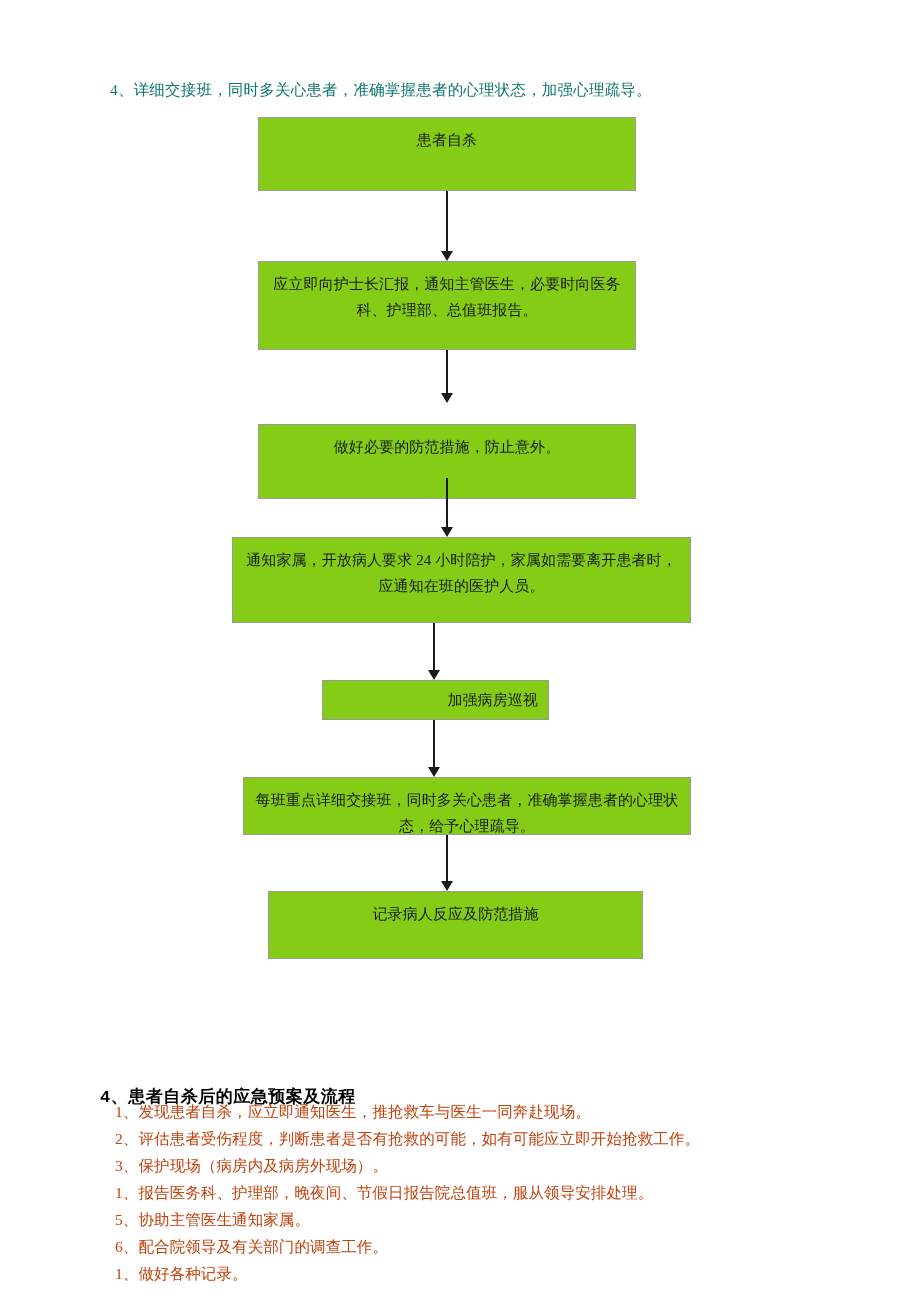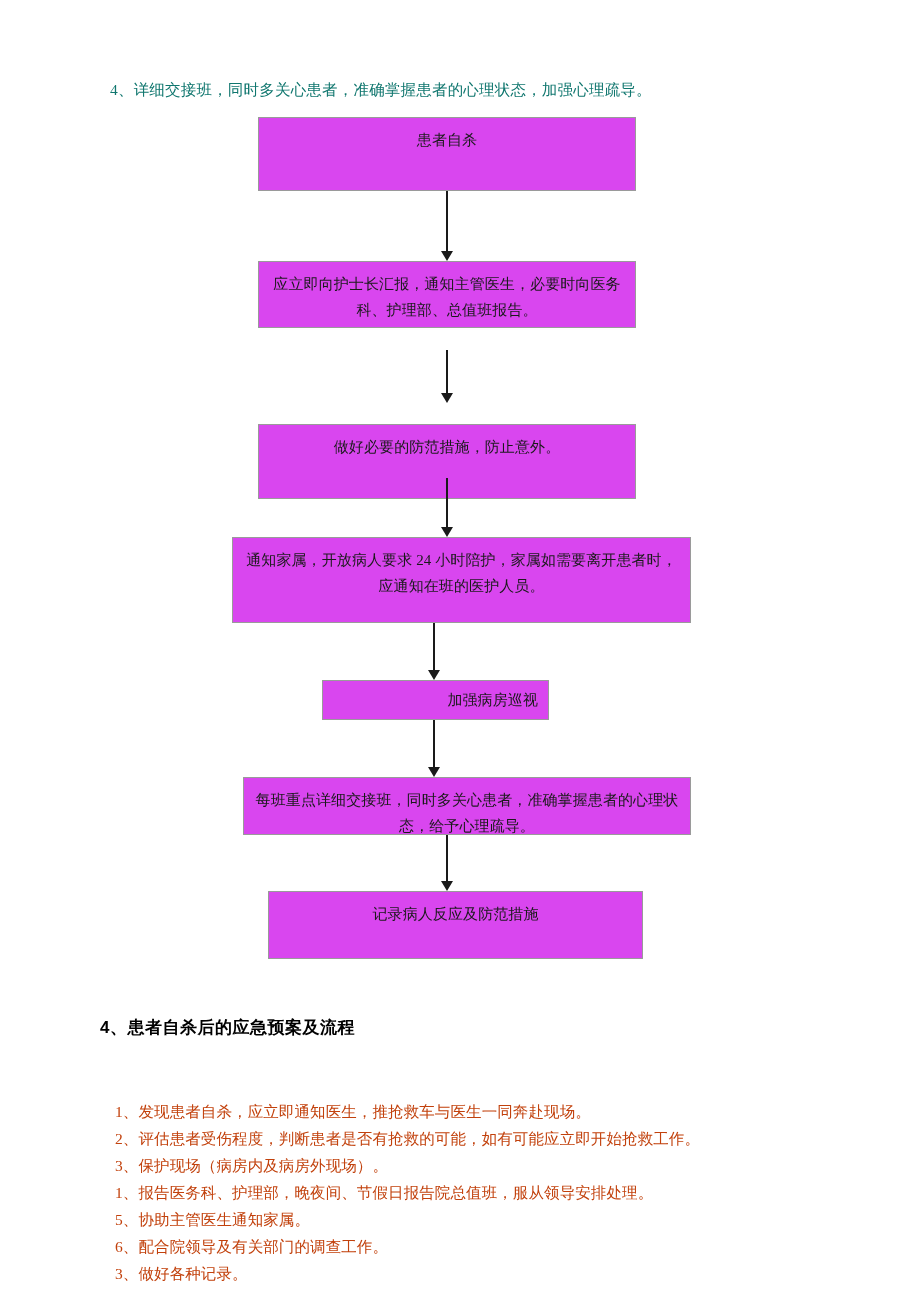--- a/index.html
+++ b/index.html
@@ -35,21 +35,21 @@
     left: 0;
     top: 0;
     width: 920px;
     height: 1000px;
   }
 
   .fc-box {
     position: absolute;
     box-sizing: border-box;
     border: 1px solid #9a9a9a;
-    background: #d946ef;
+    background: #84cc16;
     text-align: center;
     font-size: 15px;
     line-height: 26px;
     color: #1a1a1a;
     letter-spacing: 0.1px;
   }
   .fc-box .fc-text {
     display: block;
     padding: 0 10px;
   }
@@ -74,22 +74,22 @@
     height: 0;
     border-left: 6px solid transparent;
     border-right: 6px solid transparent;
     border-top: 10px solid #1a1a1a;
   }
 
   
   .section-heading {
     position: absolute;
     left: 100px;
-    top: 1016px;
-    font-family: Liberation Sans, sans-serif;
+    top: 1085px;
+    font-family: Liberation Mono, monospace;
     font-weight: bold;
     font-size: 17px;
     letter-spacing: 0.5px;
     color: #000000;
     white-space: nowrap;
   }
 
   .proc-list {
     position: absolute;
     left: 115px;
@@ -111,21 +111,21 @@
 
 <div class="flowchart">
 
   <div class="fc-box top-aligned" style="left:258px; top:117px; width:378px; height:74px;">
     <span class="fc-text">患者自杀</span>
   </div>
 
   <div class="fc-arrow" style="left:446px; top:191px; height:60px;"></div>
   <div class="fc-head" style="left:441px; top:251px;"></div>
 
-  <div class="fc-box top-aligned" style="left:258px; top:261px; width:378px; height:67px;">
+  <div class="fc-box top-aligned" style="left:258px; top:261px; width:378px; height:89px;">
     <span class="fc-text">应立即向护士长汇报，通知主管医生，必要时向医务科、护理部、总值班报告。</span>
   </div>
 
   <div class="fc-arrow" style="left:446px; top:350px; height:43px;"></div>
   <div class="fc-head" style="left:441px; top:393px;"></div>
 
   <div class="fc-box top-aligned" style="left:258px; top:424px; width:378px; height:75px;">
     <span class="fc-text">做好必要的防范措施，防止意外。</span>
   </div>
 
@@ -161,14 +161,14 @@
 
 <div class="section-heading">4、患者自杀后的应急预案及流程</div>
 
 <div class="proc-list">
   <div class="proc-item">1、发现患者自杀，应立即通知医生，推抢救车与医生一同奔赴现场。</div>
   <div class="proc-item">2、评估患者受伤程度，判断患者是否有抢救的可能，如有可能应立即开始抢救工作。</div>
   <div class="proc-item">3、保护现场（病房内及病房外现场）。</div>
   <div class="proc-item">1、报告医务科、护理部，晚夜间、节假日报告院总值班，服从领导安排处理。</div>
   <div class="proc-item">5、协助主管医生通知家属。</div>
   <div class="proc-item">6、配合院领导及有关部门的调查工作。</div>
-  <div class="proc-item">3、做好各种记录。</div>
+  <div class="proc-item">1、做好各种记录。</div>
 </div>
 
 </body></html>

